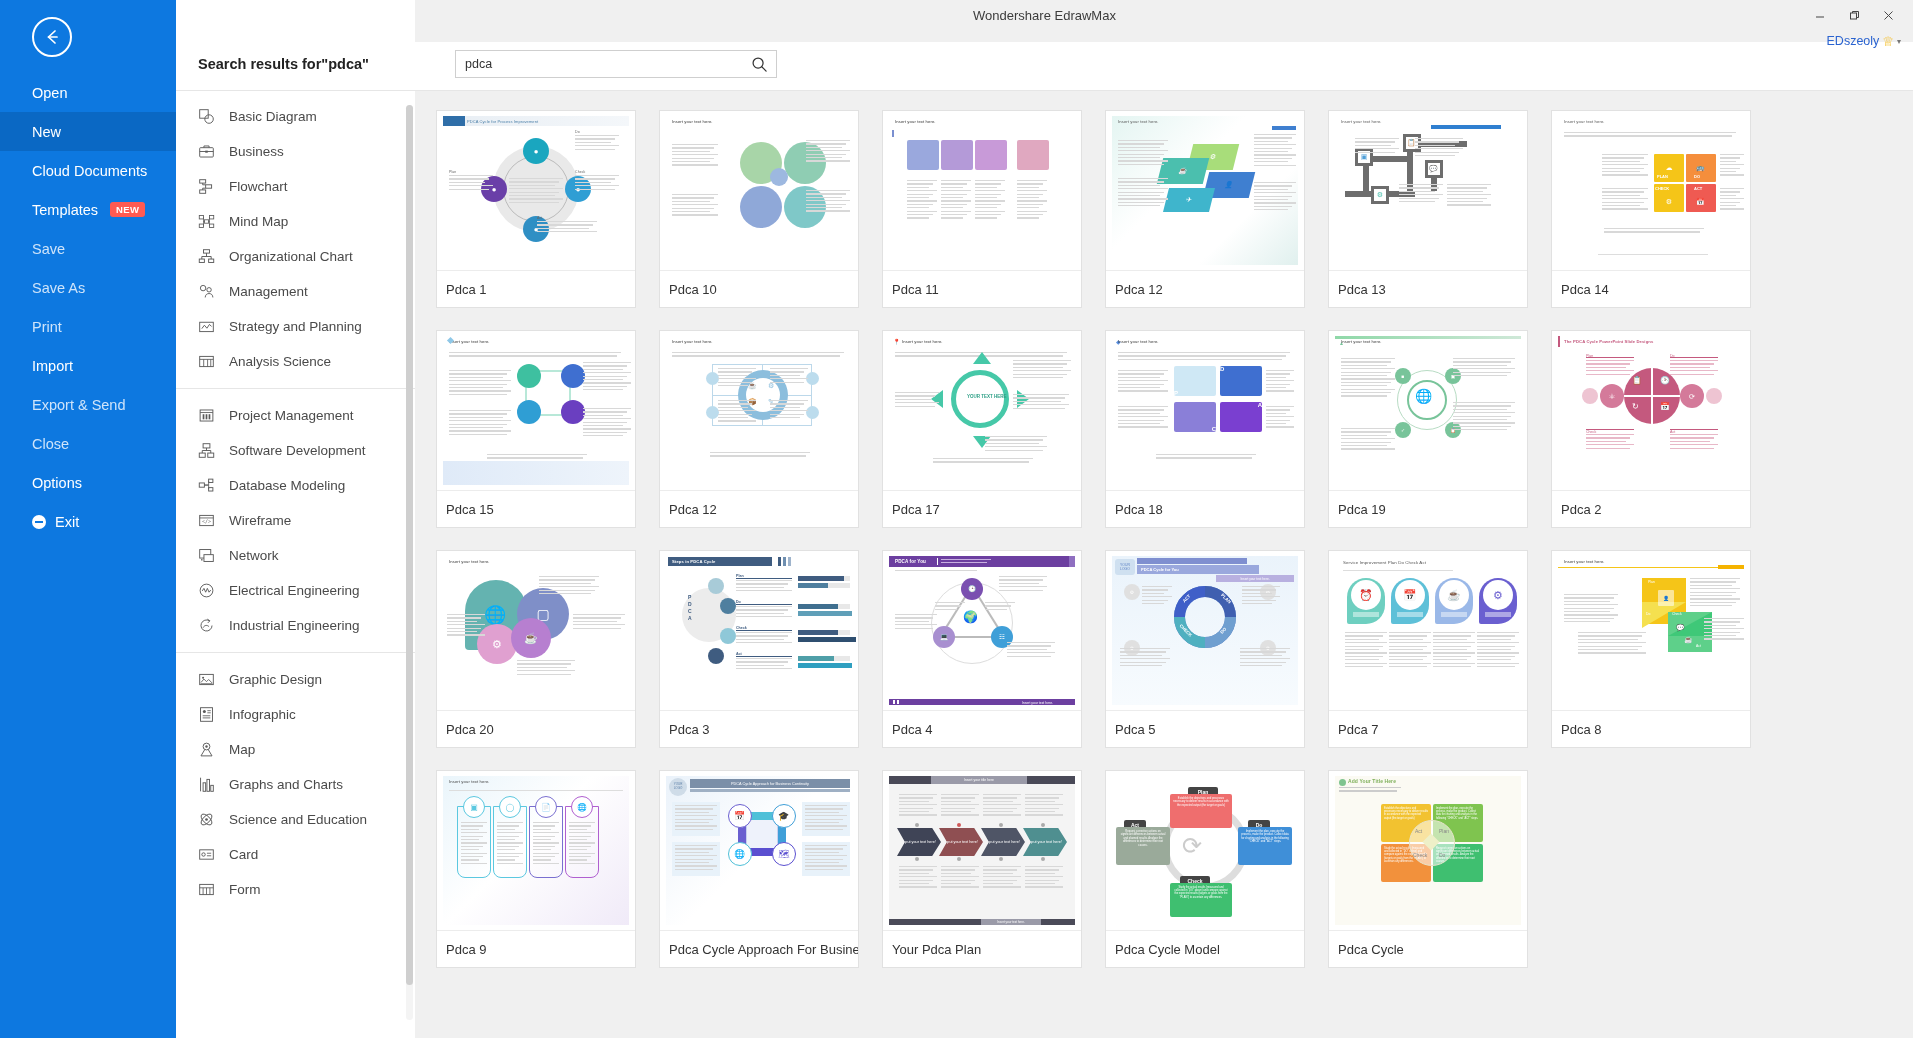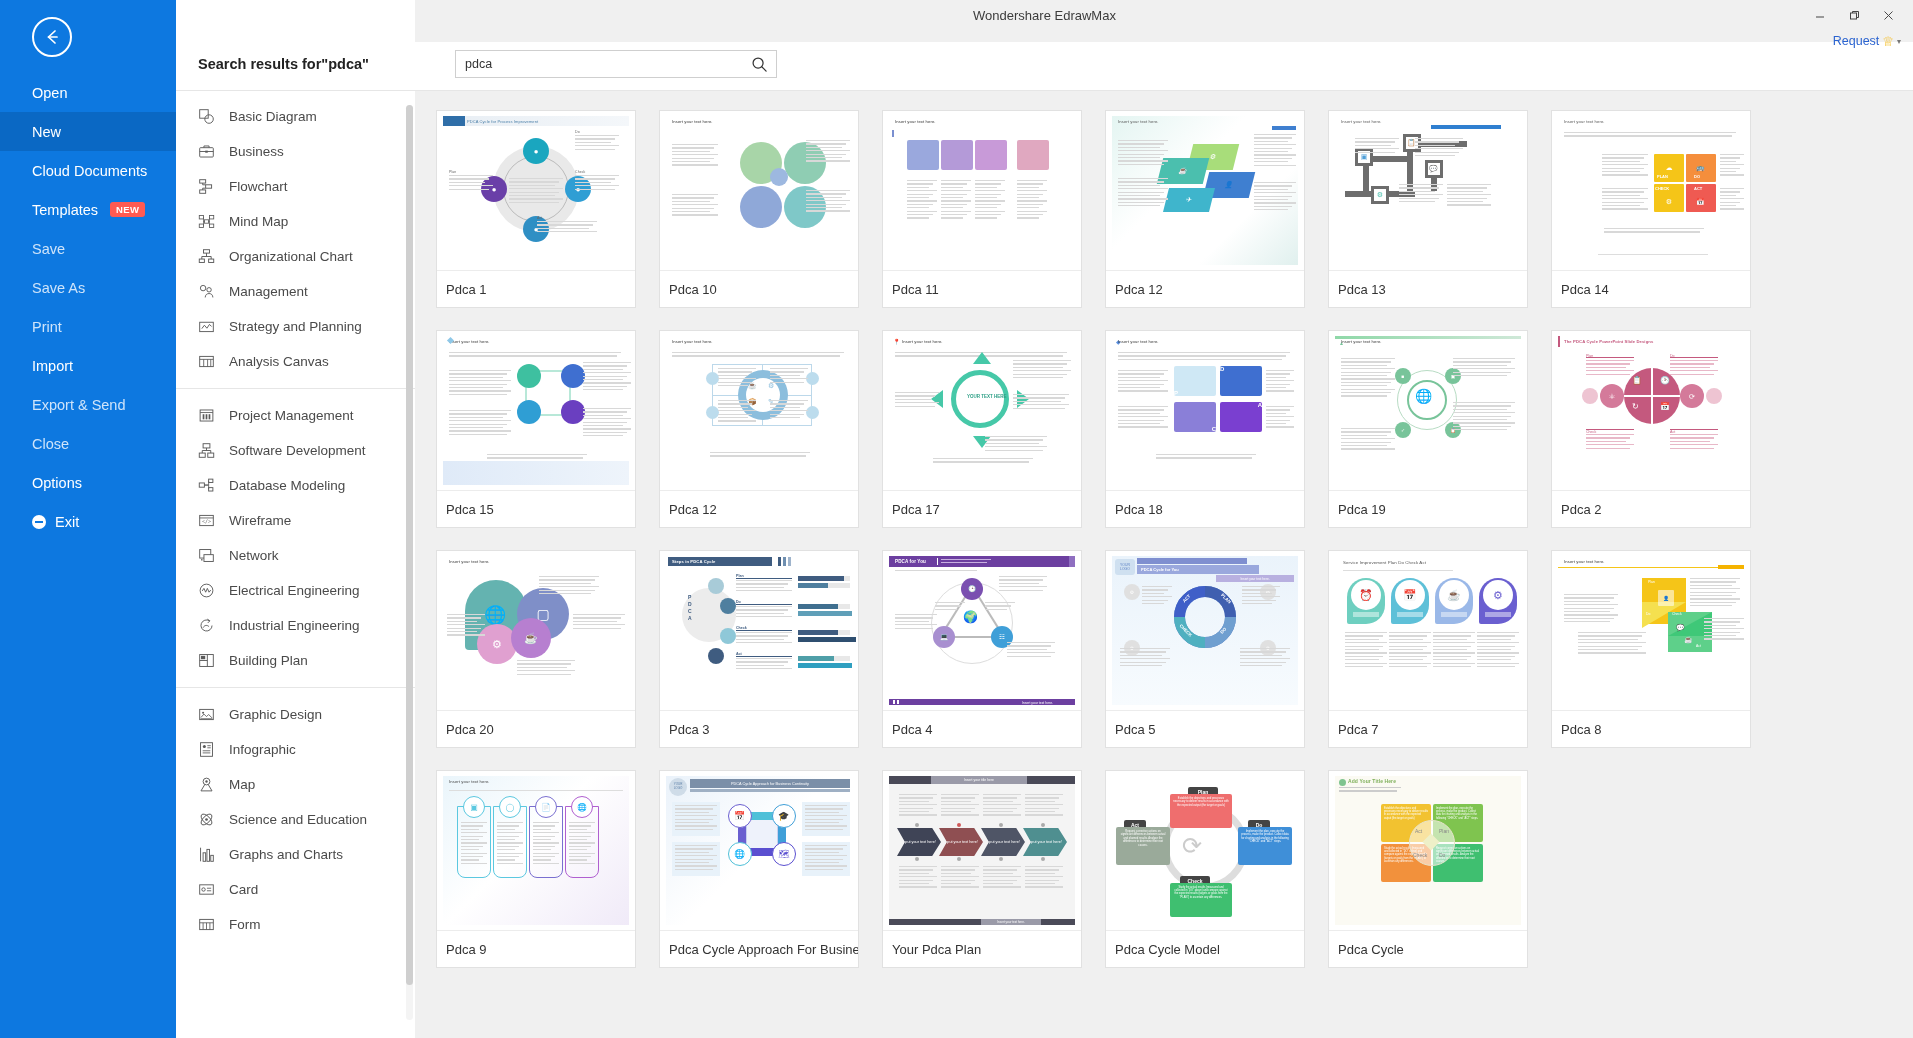--- a/index.html
+++ b/index.html
@@ -293,21 +293,21 @@
         <span class="cat-ico" style="top:8px">
           <svg width="17" height="17" viewBox="0 0 20 20">
               <rect x="2" y="4" width="16" height="12" fill="none" stroke="#5a5a5a" stroke-width="1.1"></rect>
               <line x1="2" y1="7.5" x2="18" y2="7.5" stroke="#5a5a5a" stroke-width="1"></line>
               <line x1="6.7" y1="7.5" x2="6.7" y2="16" stroke="#5a5a5a" stroke-width="1"></line>
               <line x1="11.3" y1="7.5" x2="11.3" y2="16" stroke="#5a5a5a" stroke-width="1"></line>
               <line x1="15" y1="7.5" x2="15" y2="16" stroke="#5a5a5a" stroke-width="1"></line>
             </svg>
         </span>
         <div class="cat-item">
-            <span>Analysis Canvas</span>
+            <span>Analysis Science</span>
           </div>
       </div>
     </div>
 
     <div class="cat-sep"></div>
 
     <div class="cat-group">
       <div class="cat-row">
         <span class="cat-ico" style="top:8px">
           <svg width="17" height="17" viewBox="0 0 20 20">
@@ -386,33 +386,20 @@
       <div class="cat-row">
         <span class="cat-ico" style="top:8px">
           <svg width="17" height="17" viewBox="0 0 20 20">
               <path d="M16.5 10a6.5 6.5 0 1 1-3-5.5" fill="none" stroke="#5a5a5a" stroke-width="1.1"></path>
               <path d="M11 2.5l3 2-2.5 2.5" fill="none" stroke="#5a5a5a" stroke-width="1.1"></path>
               <path d="M6 12.5c1.5-3 5-3.5 7-1" fill="none" stroke="#5a5a5a" stroke-width="1.1"></path>
             </svg>
         </span>
         <div class="cat-item">
             <span>Industrial Engineering</span>
-          </div>
-      </div>
-      <div class="cat-row">
-        <span class="cat-ico" style="top:8px">
-          <svg width="17" height="17" viewBox="0 0 20 20">
-              <rect x="2" y="3" width="16" height="14" fill="none" stroke="#5a5a5a" stroke-width="1.1"></rect>
-              <line x1="2" y1="10" x2="11" y2="10" stroke="#5a5a5a" stroke-width="1.1"></line>
-              <line x1="11" y1="3" x2="11" y2="17" stroke="#5a5a5a" stroke-width="1.1"></line>
-              <rect x="3.5" y="4.5" width="5" height="4" fill="#5a5a5a"></rect>
-            </svg>
-        </span>
-        <div class="cat-item">
-            <span>Building Plan</span>
           </div>
       </div>
     </div>
 
     <div class="cat-sep"></div>
 
     <div class="cat-group">
       <div class="cat-row">
         <span class="cat-ico" style="top:8px">
           <svg width="17" height="17" viewBox="0 0 20 20">
@@ -449,40 +436,40 @@
               <path d="M8 10 L3.5 17.5 H16.5 L12 10" fill="none" stroke="#5a5a5a" stroke-width="1.1"></path>
             </svg>
         </span>
         <div class="cat-item">
             <span>Map</span>
           </div>
       </div>
       <div class="cat-row">
         <span class="cat-ico" style="top:8px">
           <svg width="17" height="17" viewBox="0 0 20 20">
-              <ellipse cx="10" cy="10" rx="8" ry="4" fill="none" stroke="#5a5a5a" stroke-width="1.1" transform="rotate(45 10 10)"></ellipse>
-              <ellipse cx="10" cy="10" rx="8" ry="4" fill="none" stroke="#5a5a5a" stroke-width="1.1" transform="rotate(-45 10 10)"></ellipse>
-              <circle cx="10" cy="10" r="1.6" fill="#5a5a5a"></circle>
-            </svg>
-        </span>
-        <div class="cat-item">
-            <span>Science and Education</span>
-          </div>
-      </div>
-      <div class="cat-row">
-        <span class="cat-ico" style="top:8px">
-          <svg width="17" height="17" viewBox="0 0 20 20">
               <line x1="3" y1="2" x2="3" y2="18" stroke="#5a5a5a" stroke-width="1.1"></line>
               <rect x="6" y="8" width="3" height="10" fill="none" stroke="#5a5a5a" stroke-width="1.1"></rect>
               <rect x="10.5" y="4" width="3" height="14" fill="none" stroke="#5a5a5a" stroke-width="1.1"></rect>
               <rect x="15" y="11" width="3" height="7" fill="none" stroke="#5a5a5a" stroke-width="1.1"></rect>
             </svg>
         </span>
         <div class="cat-item">
             <span>Graphs and Charts</span>
+          </div>
+      </div>
+      <div class="cat-row">
+        <span class="cat-ico" style="top:8px">
+          <svg width="17" height="17" viewBox="0 0 20 20">
+              <ellipse cx="10" cy="10" rx="8" ry="4" fill="none" stroke="#5a5a5a" stroke-width="1.1" transform="rotate(45 10 10)"></ellipse>
+              <ellipse cx="10" cy="10" rx="8" ry="4" fill="none" stroke="#5a5a5a" stroke-width="1.1" transform="rotate(-45 10 10)"></ellipse>
+              <circle cx="10" cy="10" r="1.6" fill="#5a5a5a"></circle>
+            </svg>
+        </span>
+        <div class="cat-item">
+            <span>Science and Education</span>
           </div>
       </div>
       <div class="cat-row">
         <span class="cat-ico" style="top:8px">
           <svg width="17" height="17" viewBox="0 0 20 20">
               <rect x="2" y="4.5" width="16" height="11" fill="none" stroke="#5a5a5a" stroke-width="1.1"></rect>
               <circle cx="6.5" cy="10" r="2" fill="none" stroke="#5a5a5a" stroke-width="1.1"></circle>
               <line x1="10.5" y1="8.5" x2="15.5" y2="8.5" stroke="#5a5a5a" stroke-width="1"></line>
               <line x1="10.5" y1="11.5" x2="15.5" y2="11.5" stroke="#5a5a5a" stroke-width="1"></line>
             </svg>
@@ -1885,21 +1872,21 @@
       <div class="win-btn close">
         <svg width="11" height="11" viewBox="0 0 11 11">
             <line x1="1.5" y1="1.5" x2="9.5" y2="9.5" stroke="currentColor" stroke-width="1"></line>
             <line x1="9.5" y1="1.5" x2="1.5" y2="9.5" stroke="currentColor" stroke-width="1"></line>
           </svg>
       </div>
     </div>
   </div>
 
   <div class="account-bar">
-    <span class="account-name">Request</span>
+    <span class="account-name">EDszeoly</span>
     <span class="crown">♕</span>
     <span class="caret-sm">▾</span>
   </div>
 
   <div class="header">
     <div class="srtitle">Search results for"pdca"</div>
     <div class="searchbox">
       <input type="text" value="pdca" style="">
       <div class="search-btn">
         <svg width="17" height="17" viewBox="0 0 18 18">

